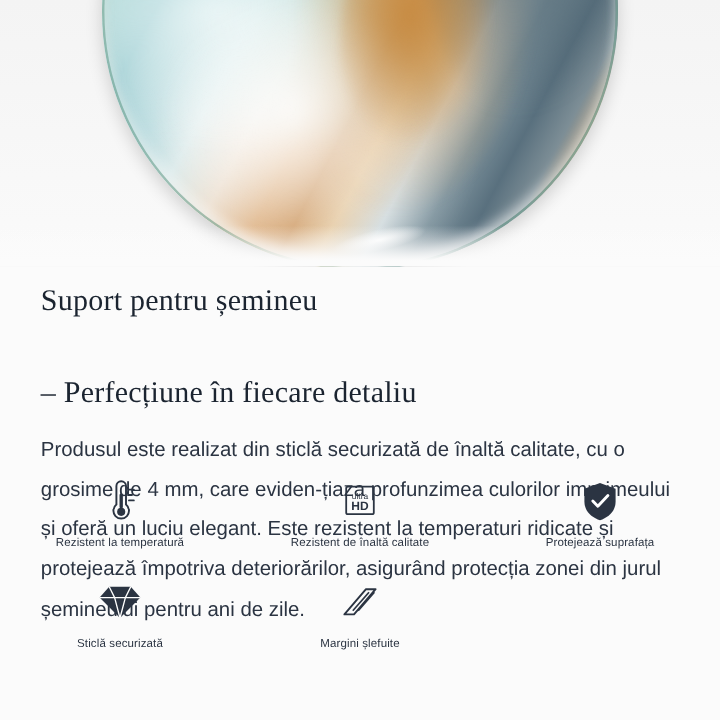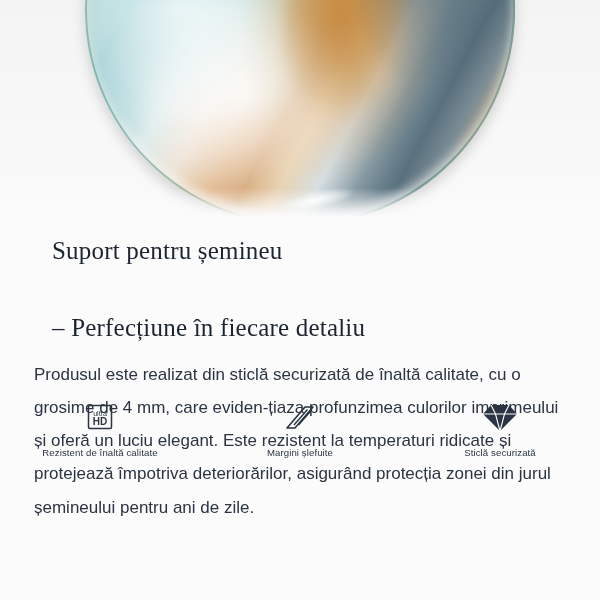--- a/index.html
+++ b/index.html
@@ -152,21 +152,21 @@
 
   
   .content {
     position: absolute;
     left: 0;
     top: 222px;
     width: 600px;
   }
   .headline {
     margin: 0;
-    padding: 12px 34px 0 52px;
+    padding: 12px 34px 0 34px;
     font-family: "Liberation Serif", serif;
     font-size: 25px;
     line-height: 1.32;
     font-weight: 400;
     color: #1b2430;
     letter-spacing: 0.2px;
   }
   .headline .l2 {
     display: block;
     margin-top: 44px;
@@ -232,55 +232,79 @@
   <div class="content">
     <h1 class="headline">
       <span>Suport pentru șemineu</span>
       <span class="l2">– Perfecțiune în fiecare detaliu</span>
     </h1>
     <p class="paragraph">Produsul este realizat din sticlă securizată de înaltă calitate, cu o grosime de 4 mm, care eviden-țiaza profunzimea culorilor imprimeului și oferă un luciu elegant. Este rezistent la temperaturi ridicate și protejează împotriva deteriorărilor, asigurând protecția zonei din jurul șemineului pentru ani de zile.</p>
   </div>
 
   <div class="features">
 
+    <div class="feature">
+      <div class="feature-icon">
+        <svg width="34" height="38" viewBox="0 0 34 38">
+          <g fill="none" stroke="#2b3442" stroke-width="1.6" stroke-linecap="round">
+            <path d="M14 6 a4 4 0 0 1 8 0 v15.5 a6.5 6.5 0 1 1 -8 0 Z"></path>
+            <line x1="24.5" y1="9" x2="28.5" y2="9"></line>
+            <line x1="24.5" y1="13.5" x2="27" y2="13.5"></line>
+            <line x1="24.5" y1="18" x2="28.5" y2="18"></line>
+          </g>
+          <circle cx="18" cy="27.5" r="3.4" fill="#2b3442"></circle>
+          <rect x="16.6" y="12" width="2.8" height="13" rx="1.4" fill="#2b3442"></rect>
+        </svg>
+      </div>
+      <div class="feature-label">Rezistent la temperatură</div>
+    </div>
 
     <div class="feature">
       <div class="feature-icon">
         <svg width="38" height="36" viewBox="0 0 38 36">
           <rect x="7.5" y="5.5" width="23" height="23" rx="1.5" fill="none" stroke="#2b3442" stroke-width="1.5"></rect>
           <text x="19" y="15.5" text-anchor="middle" font-family="Liberation Sans, sans-serif" font-size="7" fill="#2b3442">ultra</text>
           <text x="19" y="25" text-anchor="middle" font-family="Liberation Sans, sans-serif" font-size="10" font-weight="bold" fill="#2b3442">HD</text>
         </svg>
       </div>
       <div class="feature-label">Rezistent de înaltă calitate</div>
     </div>
 
-
-    <div class="feature">
-      <div class="feature-icon">
-        <svg width="38" height="34" viewBox="0 0 38 34">
-          <path d="M6 27 L24 6 H32 L14 27 Z" fill="none" stroke="#2b3442" stroke-width="1.6" stroke-linejoin="round"></path>
-          <g stroke="#2b3442" stroke-width="1.4">
-            <line x1="13" y1="24" x2="26.5" y2="8.5"></line>
-            <line x1="17.5" y1="24" x2="31" y2="8.5"></line>
-          </g>
-        </svg>
-      </div>
-      <div class="feature-label">Margini șlefuite</div>
+    <div class="feature">
+      <div class="feature-icon">
+        <svg width="36" height="38" viewBox="0 0 36 38">
+          <path d="M18 3.5 L31 8.2 V19 c0 8.2 -6.2 13.2 -13 15.6 C11.2 32.2 5 27.2 5 19 V8.2 Z" fill="#2b3442"></path>
+          <path d="M12 18.5 l4.2 4.4 L24.6 14" fill="none" stroke="#ffffff" stroke-width="2.4" stroke-linecap="round" stroke-linejoin="round"></path>
+        </svg>
+      </div>
+      <div class="feature-label">Protejează suprafața</div>
     </div>
 
     <div class="feature">
       <div class="feature-icon">
         <svg width="40" height="34" viewBox="0 0 40 34">
           <path d="M11 4 H29 L37 13 L20 30 L3 13 Z" fill="#2b3442"></path>
           <g stroke="#ffffff" stroke-width="1.1" fill="none">
             <path d="M11 4 L15.5 13 L20 30"></path>
             <path d="M29 4 L24.5 13 L20 30"></path>
             <path d="M3 13 H37"></path>
           </g>
         </svg>
       </div>
       <div class="feature-label">Sticlă securizată</div>
     </div>
 
+    <div class="feature">
+      <div class="feature-icon">
+        <svg width="38" height="34" viewBox="0 0 38 34">
+          <path d="M6 27 L24 6 H32 L14 27 Z" fill="none" stroke="#2b3442" stroke-width="1.6" stroke-linejoin="round"></path>
+          <g stroke="#2b3442" stroke-width="1.4">
+            <line x1="13" y1="24" x2="26.5" y2="8.5"></line>
+            <line x1="17.5" y1="24" x2="31" y2="8.5"></line>
+          </g>
+        </svg>
+      </div>
+      <div class="feature-label">Margini șlefuite</div>
+    </div>
+
 
   </div>
 </div>
 
 </body></html>

